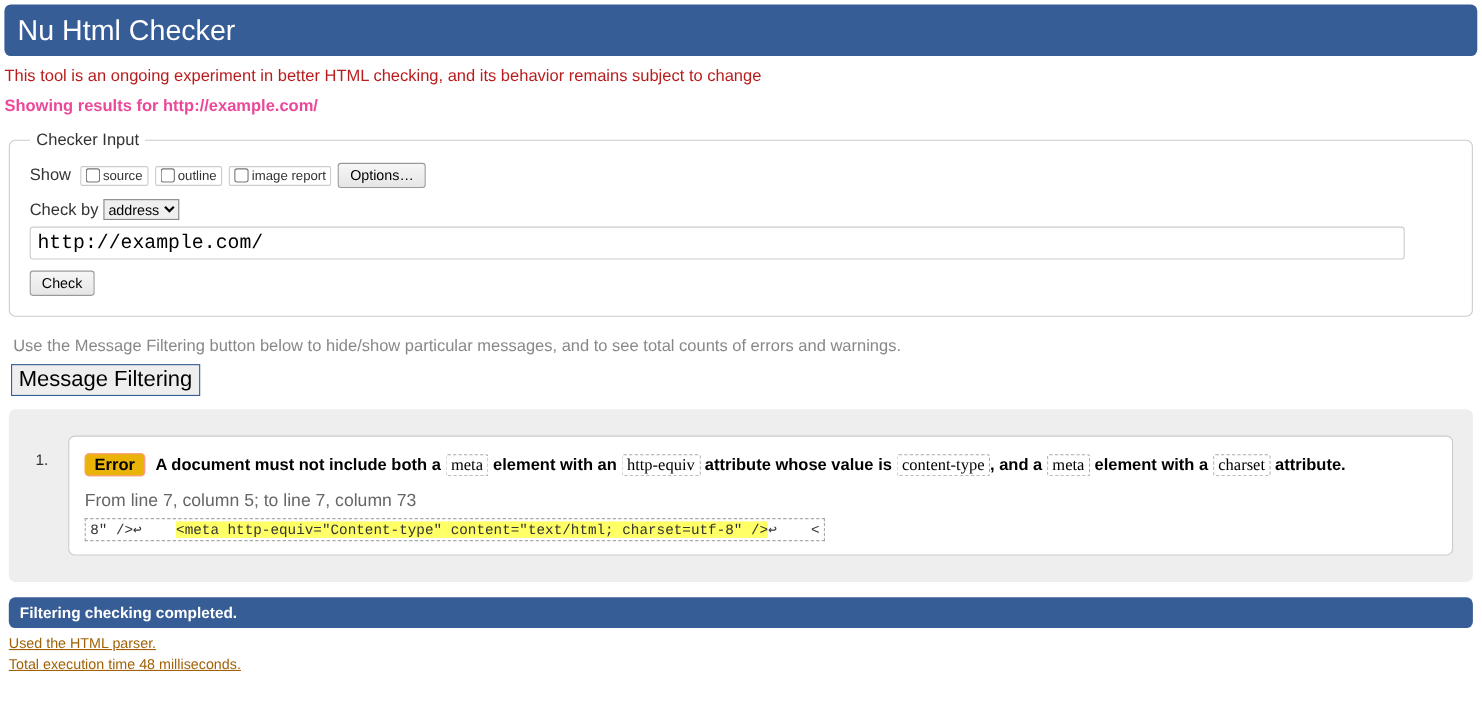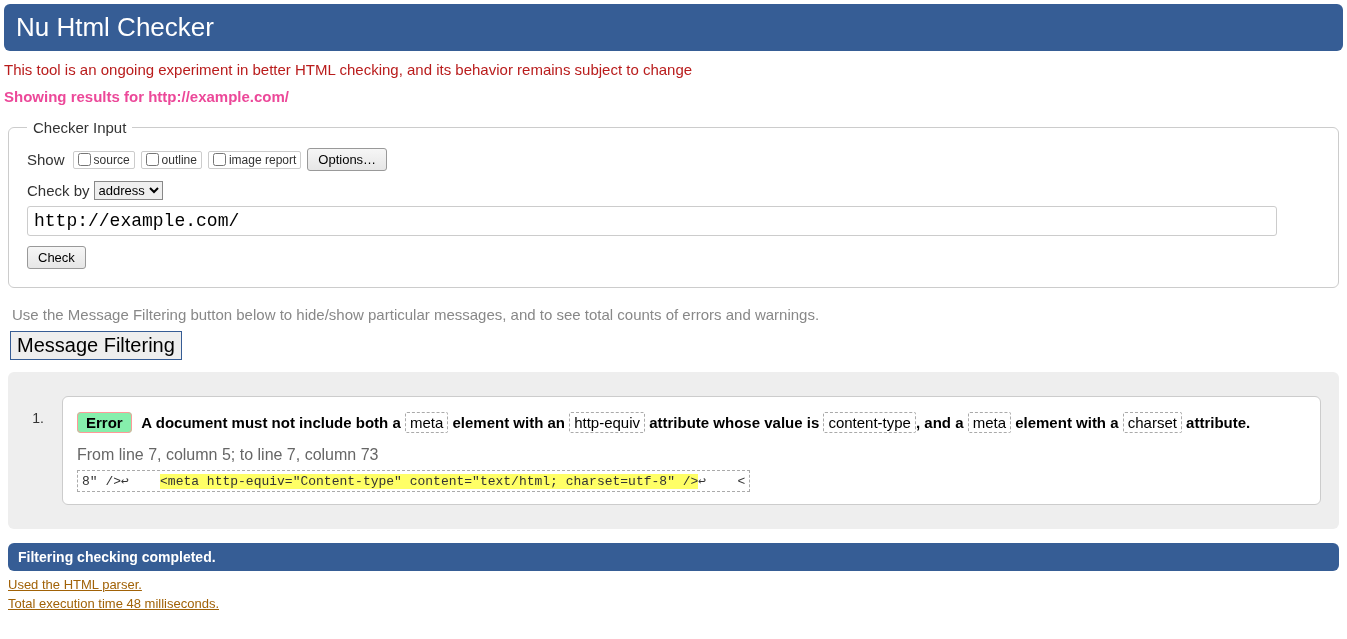--- a/index.html
+++ b/index.html
@@ -112,31 +112,31 @@
   }
   .item-num { color: #333; padding-top: 14px; font-size: 14px; min-width: 18px; text-align: right;}
   .item-box {
     background: #fff;
     border: 1px solid #ccc;
     border-radius: 6px;
     padding: 12px 14px;
     flex: 1;
   }
   .error-badge {
-    background: #86efac;
+    background: #eab308;
     border: 1px solid #f99;
     border-radius: 4px;
     padding: 1px 8px;
     font-weight: bold;
     color: #000;
     margin-right: 6px;
   }
   .msg-line { font-weight: bold; line-height: 1.8; color: #000;}
   .code-inline {
-    font-family: Liberation Sans, sans-serif;
+    font-family: Liberation Serif, serif;
     font-weight: normal;
     border: 1px dashed #aaa;
     padding: 1px 4px;
     border-radius: 2px;
   }
   .location { color: #666; font-size: 16px; margin: 10px 0 6px; font-weight: normal;}
   .extract {
     font-family: "Courier New", monospace;
     font-size: 13px;
     border: 1px dashed #aaa;

